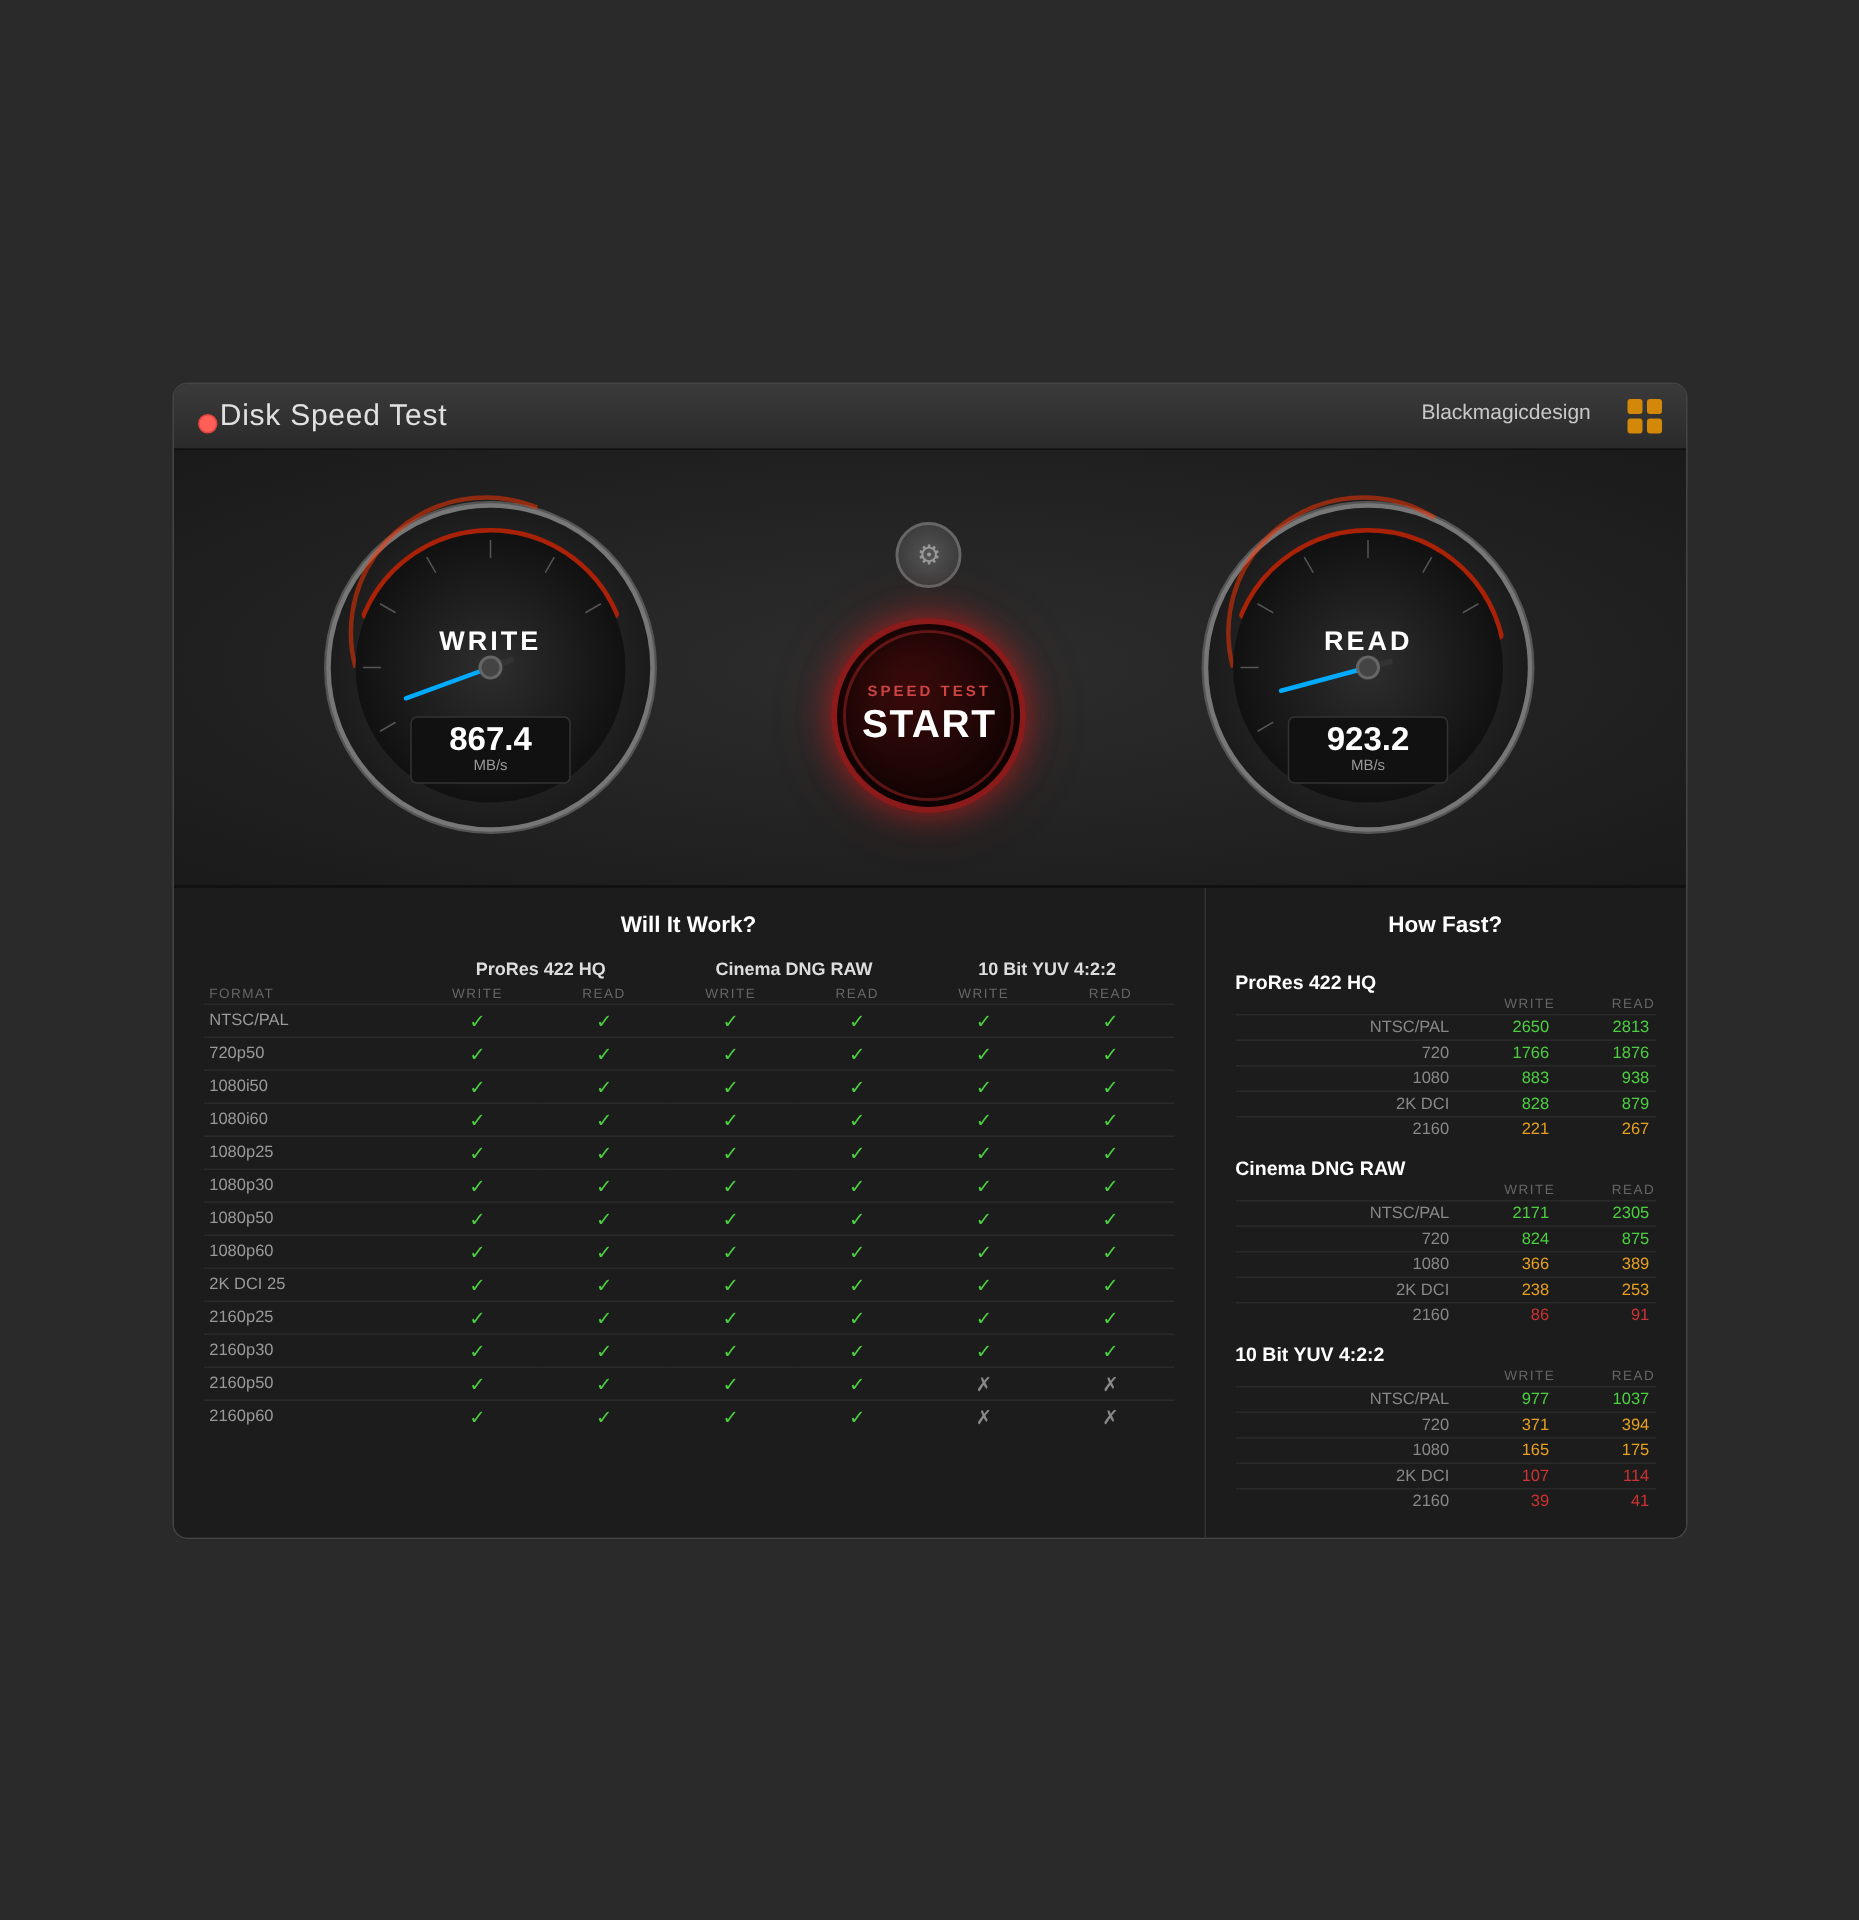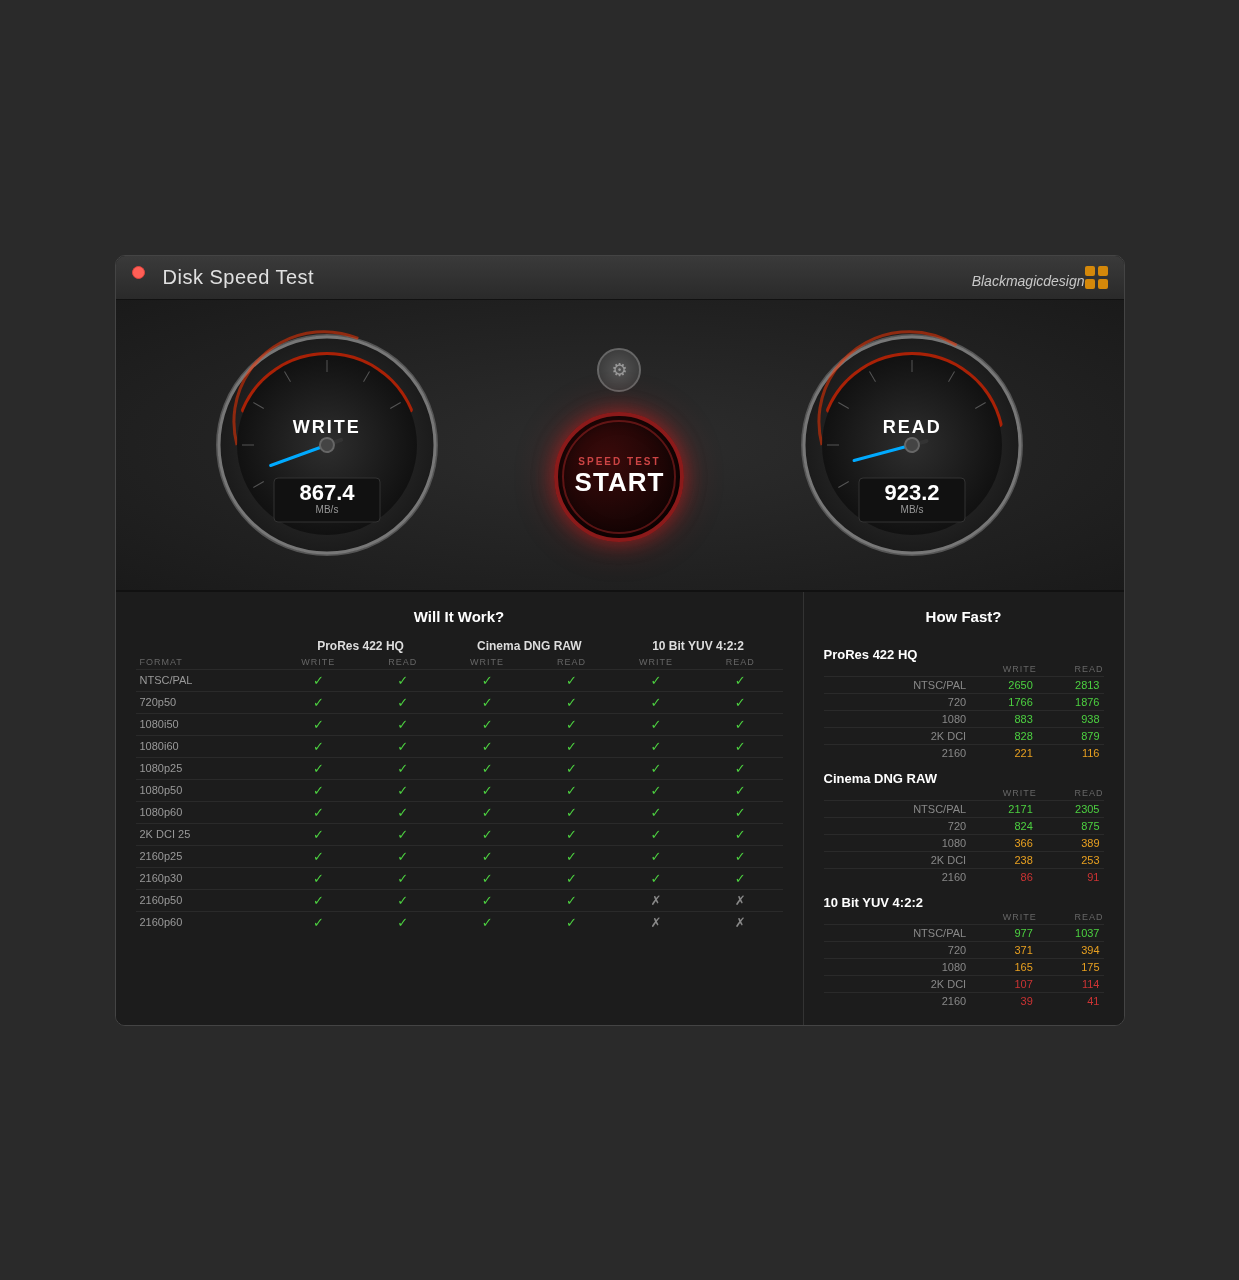--- a/index.html
+++ b/index.html
@@ -34,23 +34,22 @@
       cursor: pointer;
     }
     .title-text {
       color: #e0e0e0;
       font-size: 20px;
       font-weight: 300;
       letter-spacing: 0.5px;
     }
     .brand-logo {
       display: flex;
-      align-items: flex-end;
-      gap: 0;
-      font-style: italic;
+      align-items: flex-start;
+      gap: 24px;
     }
     .brand-name {
       color: #c8c8c8;
       font-size: 14px;
       font-weight: 300;
     }
     .brand-icon {
       display: grid;
       grid-template-columns: 1fr 1fr;
       gap: 3px;
@@ -243,21 +242,21 @@
       text-align: right;
       color: #888;
     }
   </style>
 </head>
 <body>
 
 <div class="app-window">
 
   <div class="title-bar">
-    <div style="display:flex;align-items:flex-start;gap:18px;">
+    <div style="display:flex;align-items:flex-end;gap:2px;">
       <div class="close-btn"></div>
       <span class="title-text">Disk Speed Test</span>
     </div>
     <div class="brand-logo">
       <span class="brand-name">Blackmagicdesign</span>
       <div class="brand-icon">
         <div class="brand-dot"></div>
         <div class="brand-dot"></div>
         <div class="brand-dot"></div>
         <div class="brand-dot"></div>
@@ -438,20 +437,29 @@
             <tr>
               <td class="format-cell">1080p25</td>
               <td><span class="check">✓</span></td>
               <td><span class="check">✓</span></td>
               <td><span class="check">✓</span></td>
               <td><span class="check">✓</span></td>
               <td><span class="check">✓</span></td>
               <td><span class="check">✓</span></td>
             </tr>
             <tr>
+              <td class="format-cell">1080p30</td>
+              <td><span class="check">✓</span></td>
+              <td><span class="check">✓</span></td>
+              <td><span class="check">✓</span></td>
+              <td><span class="check">✓</span></td>
+              <td><span class="check">✓</span></td>
+              <td><span class="check">✓</span></td>
+            </tr>
+            <tr>
               <td class="format-cell">1080p50</td>
               <td><span class="check">✓</span></td>
               <td><span class="check">✓</span></td>
               <td><span class="check">✓</span></td>
               <td><span class="check">✓</span></td>
               <td><span class="check">✓</span></td>
               <td><span class="check">✓</span></td>
             </tr>
             <tr>
               <td class="format-cell">1080p60</td>
@@ -544,21 +552,21 @@
               <td style="color: rgb(76, 208, 64);">938</td>
             </tr>
             <tr class="data-row">
               <td>2K DCI</td>
               <td style="color: rgb(76, 208, 64);">828</td>
               <td style="color: rgb(76, 208, 64);">879</td>
             </tr>
             <tr class="data-row">
               <td>2160</td>
               <td style="color: rgb(232, 160, 32);">221</td>
-              <td style="color: rgb(232, 160, 32);">116</td>
+              <td style="color: rgb(232, 160, 32);">267</td>
             </tr>
             <tr class="codec-row">
               <td colspan="3">Cinema DNG RAW</td>
             </tr>
             <tr class="header-row">
               <td style="text-align: right;"></td>
               <td style="text-align: right;">WRITE</td>
               <td style="text-align: right;">READ</td>
             </tr>
             <tr class="data-row">

